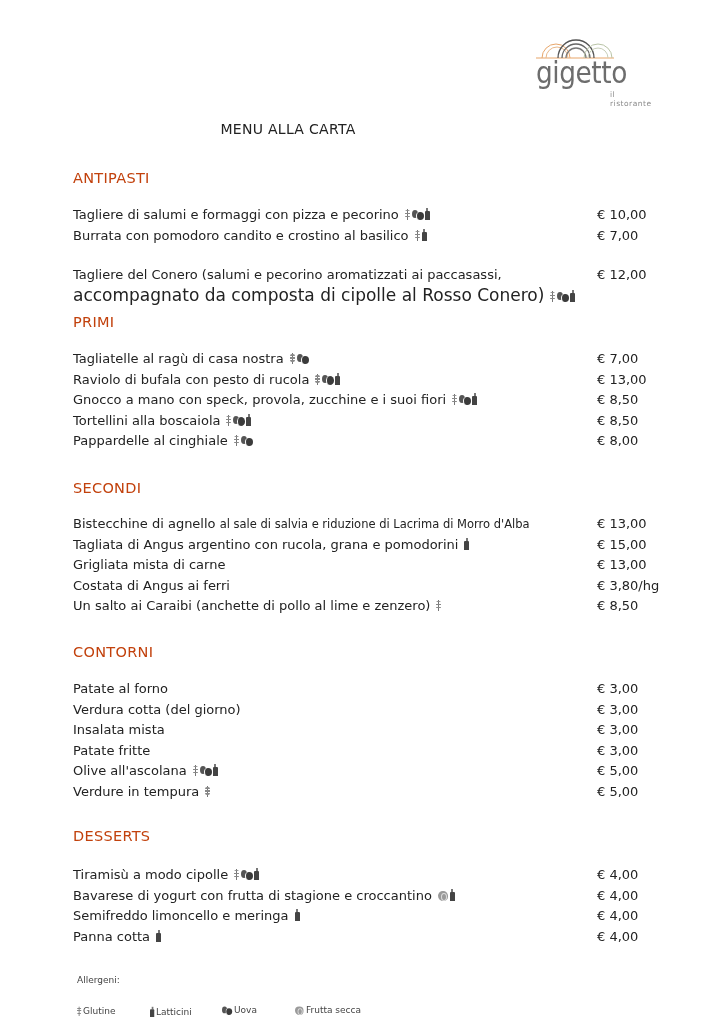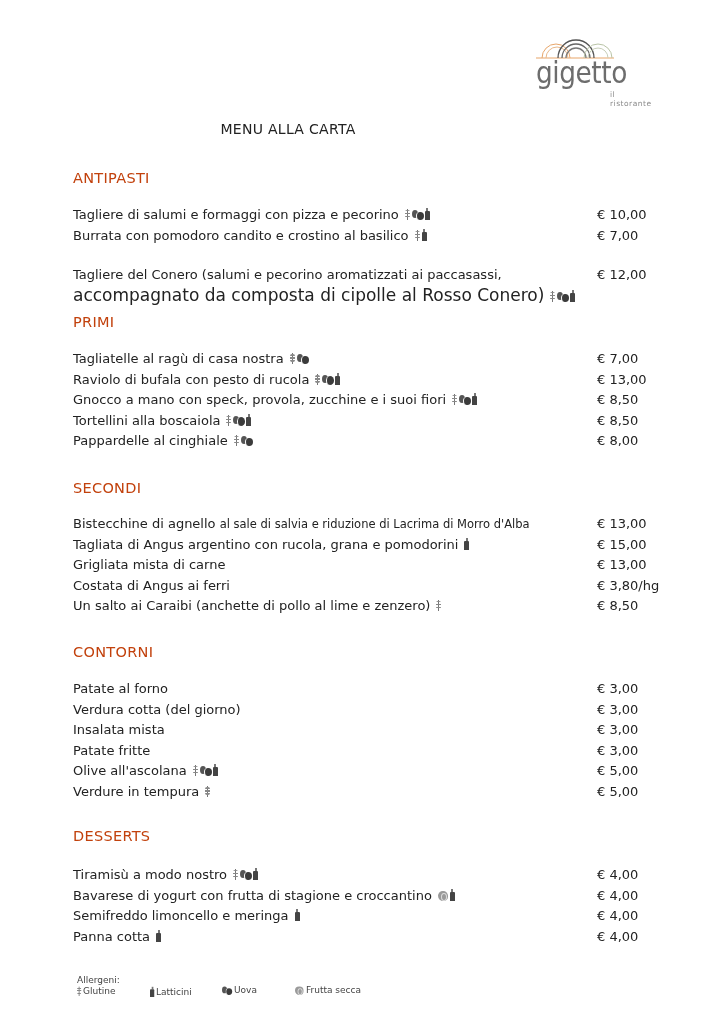--- a/index.html
+++ b/index.html
@@ -33,21 +33,21 @@
   .ic-eggs::after { content: ""; position: absolute; left: 4px; top: 1.5px; width: 7px; height: 8.5px; background: #3b3b3b; border-radius: 50%; border-left: 1px solid #fff; }
   .ic-milk { width: 5px; height: 12px; }
   .ic-milk::before { content: ""; position: absolute; left: 1.5px; top: 0; width: 2px; height: 3px; background: #777; }
   .ic-milk::after { content: ""; position: absolute; left: 0; top: 3px; width: 5px; height: 9px; background: #444; border-radius: 1px 1px 0 0; }
   .ic-nut { width: 10px; height: 10px; }
   .ic-nut::before { content: ""; position: absolute; left: 0; top: 0; width: 10px; height: 10px; background: #9a9a9a; border-radius: 50% 50% 45% 55%; }
   .ic-nut::after { content: ""; position: absolute; left: 3px; top: 2px; width: 4px; height: 6px; border: 1px solid #ddd; border-radius: 50%; }
 
   .legend { position: absolute; left: 77px; top: 975px; }
   .legend-title { font-size: 9px; color: #444; }
-  .legend-row { position: relative; height: 14px; margin-top: 0; width: 320px; text-decoration: underline; }
+  .legend-row { position: relative; height: 14px; margin-top: 20px; width: 320px; text-decoration: underline; }
   .legend-item { position: absolute; top: 0; font-size: 9px; color: #444; display: flex; align-items: flex-end; gap: 1px; }
   .legend-item .ic { transform: scale(0.85); transform-origin: bottom left; }
 </style>
 </head>
 <body>
 
 <div class="logo">
   <svg width="120" height="24" viewBox="0 0 120 24">
     <line x1="2" y1="20" x2="80" y2="20" stroke="#e8a66a" stroke-width="1.2"></line>
     <path d="M8 20 A14 14 0 0 1 36 20" fill="none" stroke="#e8a66a" stroke-width="1"></path>
@@ -198,21 +198,21 @@
               <span class="ic ic-wheat"></span>
             </span></div>
           <div class="price">€ 5,00</div>
         </div>
       </div>
     </div>
     <div class="section" style="top: 828px;">
       <div class="section-title">DESSERTS</div>
       <div class="items" style="position: absolute; left: 0px; top: 38px; width: 600px;">
         <div class="item">
-          <div class="name"><span>Tiramisù a modo nostro</span><span class="alg">
+          <div class="name"><span>Tiramisù a modo cipolle</span><span class="alg">
               <span class="ic ic-wheat"></span>
               <span class="ic ic-eggs"></span>
               <span class="ic ic-milk"></span>
             </span></div>
           <div class="price">€ 4,00</div>
         </div>
         <div class="item">
           <div class="name"><span>Bavarese di yogurt con frutta di stagione e croccantino</span><span class="alg">
               <span class="ic ic-nut"></span>
               <span class="ic ic-milk"></span>

